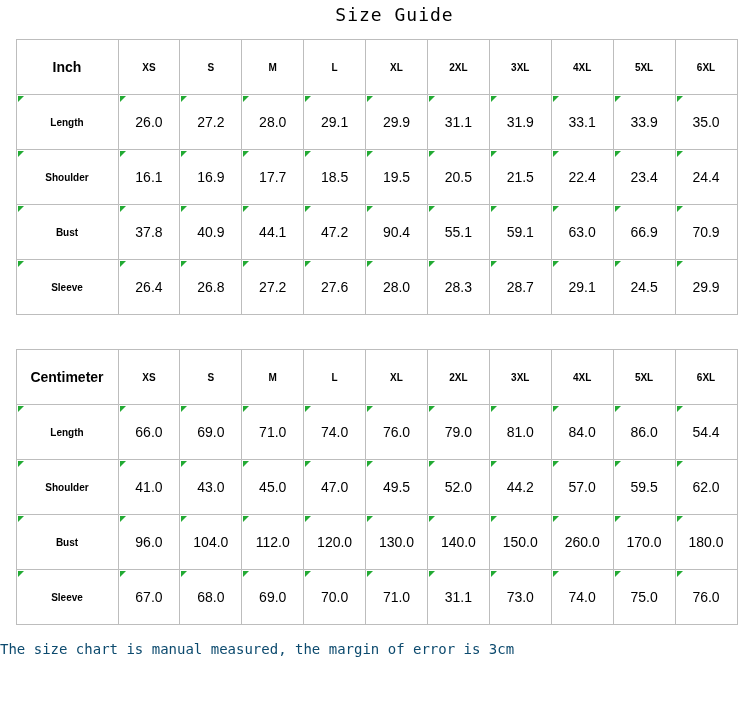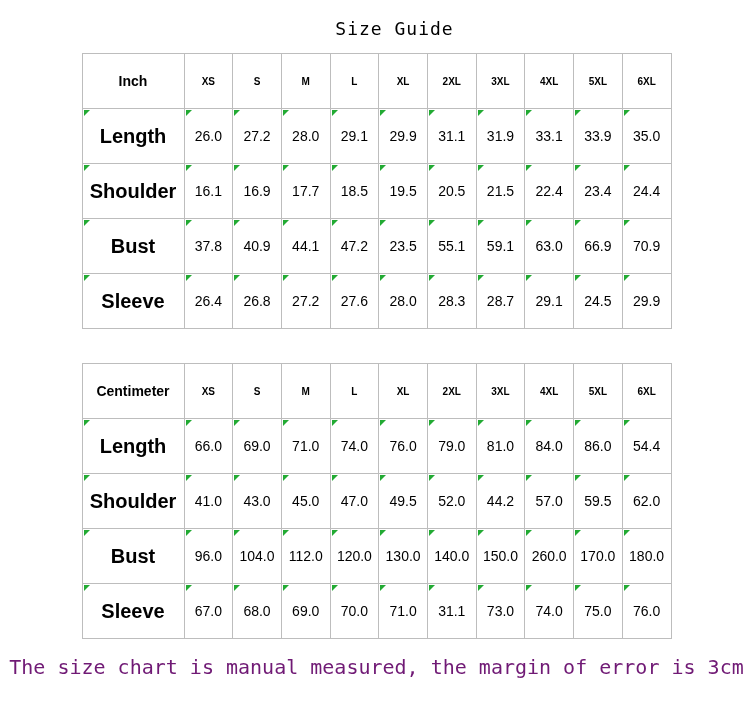--- a/index.html
+++ b/index.html
@@ -19,46 +19,46 @@
     width: 753px;
     height: 704px;
     box-sizing: border-box;
   }
   .title {
     text-align: center;
     font-family: "DejaVu Sans Mono", monospace;
     font-size: 18px;
     letter-spacing: 1px;
     color: #000;
-    padding-top: 18px;
+    padding-top: 4px;
     padding-bottom: 14px;
     margin-left: 36px;
   }
   table.size-table {
     border-collapse: collapse;
-    width: 590px;
+    width: 722px;
     margin: 0 auto;
     table-layout: fixed;
   }
   table.size-table td,
   table.size-table th {
     border: 1px solid #bdbdbd;
     height: 54px;
     text-align: center;
     vertical-align: middle;
     font-size: 14px;
     font-weight: bold;
     color: #000;
     position: relative;
     background: #ffffff;
     padding: 0;
   }
   table.size-table .row-head {
     width: 101px;
-    font-size: 20px;
+    font-size: 10px;
     font-weight: bold;
   }
   table.size-table thead th {
     font-size: 10px;
     font-weight: bold;
   }
   table.size-table thead th.unit-head {
     font-size: 14px;
   }
   table.size-table tbody td.data-cell {
@@ -74,24 +74,23 @@
     left: 1px;
     width: 0;
     height: 0;
     border-top: 6px solid #22aa33;
     border-right: 6px solid transparent;
   }
   .spacer {
     height: 34px;
   }
   .footnote {
-    text-align: center;
     font-family: "DejaVu Sans Mono", monospace;
-    font-size: 20px;
-    color: #701a75;
+    font-size: 14px;
+    color: #0c4a6e;
     padding-top: 16px;
   }
 </style>
 </head>
 <body>
 
 <div class="page">
 
   <div class="title">Size Guide</div>
 
@@ -137,21 +136,21 @@
         <td class="data-cell">22.4</td>
         <td class="data-cell">23.4</td>
         <td class="data-cell">24.4</td>
       </tr>
       <tr>
         <td class="row-head">Bust</td>
         <td class="data-cell">37.8</td>
         <td class="data-cell">40.9</td>
         <td class="data-cell">44.1</td>
         <td class="data-cell">47.2</td>
-        <td class="data-cell">23.5</td>
+        <td class="data-cell">90.4</td>
         <td class="data-cell">55.1</td>
         <td class="data-cell">59.1</td>
         <td class="data-cell">63.0</td>
         <td class="data-cell">66.9</td>
         <td class="data-cell">70.9</td>
       </tr>
       <tr>
         <td class="row-head">Sleeve</td>
         <td class="data-cell">26.4</td>
         <td class="data-cell">26.8</td>

